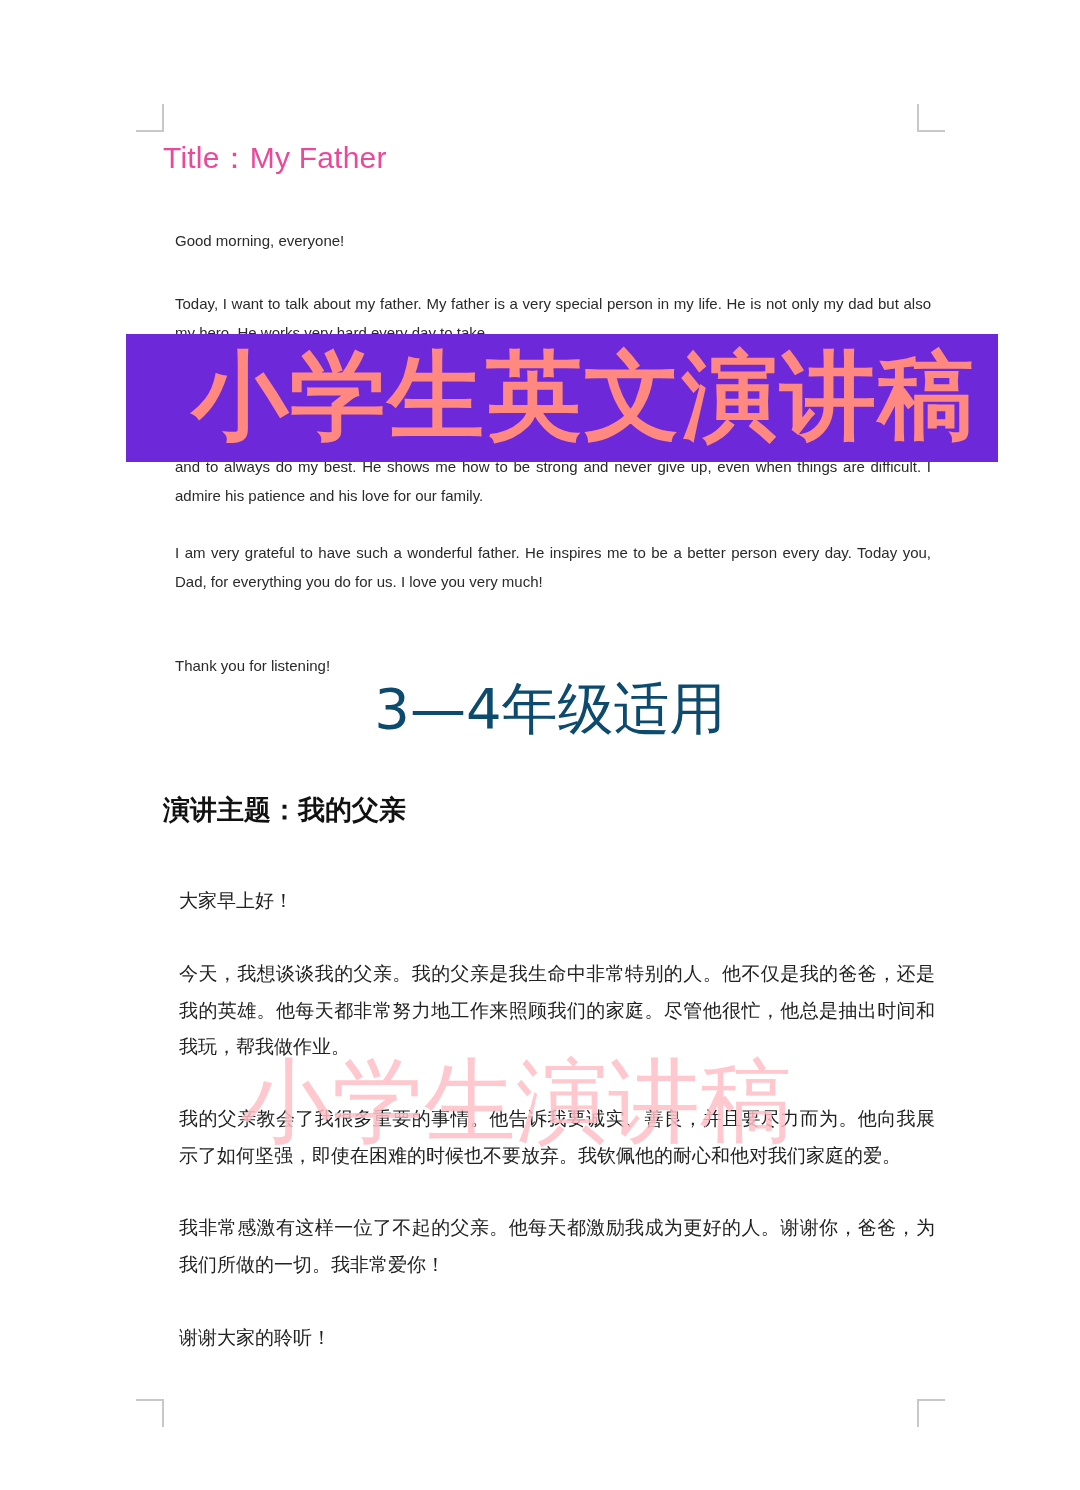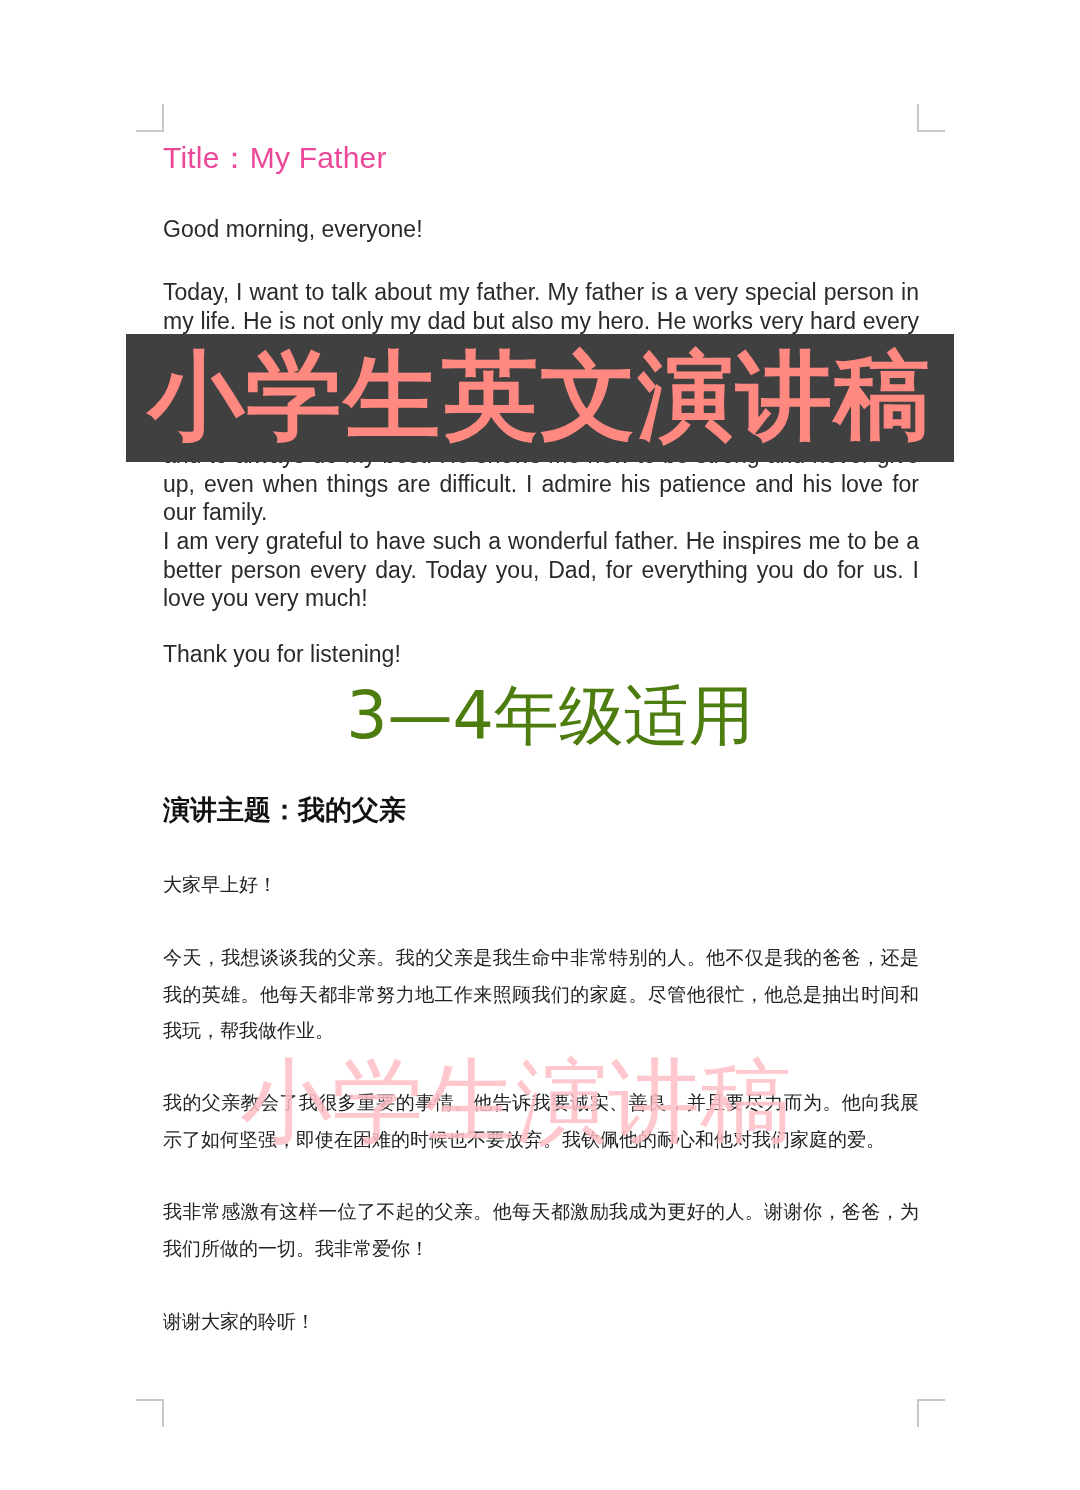--- a/index.html
+++ b/index.html
@@ -10,45 +10,46 @@
     color: #222222;
   }
   .corner { position: absolute; width: 26px; height: 26px; border-color: #c8c8c8; border-style: solid; border-width: 0; }
   .c-tl { left: 136px; top: 104px; border-right-width: 2px; border-bottom-width: 2px; }
   .c-tr { left: 917px; top: 104px; border-left-width: 2px; border-bottom-width: 2px; }
   .c-bl { left: 136px; top: 1399px; border-right-width: 2px; border-top-width: 2px; }
   .c-br { left: 917px; top: 1399px; border-left-width: 2px; border-top-width: 2px; }
 
   .page { position: absolute; left: 163px; top: 0; width: 756px; }
   .en-title { position: absolute; top: 138px; font-size: 30px; font-weight: 500; color: #ec4899; letter-spacing: 0.2px; white-space: nowrap; text-align: center; }
-  .en-p { position: absolute; font-size: 23px; line-height: 28.5px; color: #2a2a2a; text-align: justify; margin: 0; width: 756px; }
+  .en-p { position: absolute; font-size: 15px; line-height: 28.5px; color: #2a2a2a; text-align: justify; margin: 12px; width: 756px; }
   .p1 { top: 215px; }
   .p2 { top: 278px; }
   .p3 { top: 441px; }
   .p4 { top: 527px; }
   .p5 { top: 640px; }
 
   .zh-title { position: absolute; top: 792px; font-size: 27px; font-weight: bold; color: #111; white-space: nowrap; font-family: "DejaVu Sans", sans-serif; }
-  .zh-p { position: absolute; font-size: 19px; line-height: 36.5px; color: #222; margin: 0; width: 756px; text-align: justify; font-family: "DejaVu Sans", sans-serif; }
+  .zh-p { position: absolute; font-size: 19px; line-height: 36.5px; color: #222; margin: 16px; width: 756px; text-align: justify; font-family: "DejaVu Sans", sans-serif; }
   .z1 { top: 866px; }
   .z2 { top: 939px; }
   .z3 { top: 1084px; }
   .z4 { top: 1193px; }
   .z5 { top: 1303px; }
 
   .banner {
     position: absolute; left: 126px; top: 334px; width: 828px; height: 128px;
-    background: #404040; display: flex; align-items: center; justify-content: center;
+    background: #6d28d9; display: flex; align-items: center; justify-content: center;
     z-index: 5;
+    padding-left: 44px;
   }
   .banner-text { font-size: 96px; font-weight: bold; color: #ff8880; letter-spacing: 2px; white-space: nowrap; font-family: "DejaVu Sans", sans-serif; }
 
   .wm-grade {
     position: absolute; left: 250px; top: 672px; width: 600px; text-align: center;
-    font-size: 65px; color: #4d7c0f; white-space: nowrap; z-index: 4; font-family: "DejaVu Sans", sans-serif;
+    font-size: 56px; color: #0c4a6e; white-space: nowrap; z-index: 4; font-family: "DejaVu Sans", sans-serif;
   }
   .wm-speech {
     position: absolute; left: 240px; top: 1040px; width: 620px; 
     font-size: 92px; color: rgba(255, 190, 198, 0.85); white-space: nowrap; z-index: 4; font-family: "DejaVu Sans", sans-serif;
   }
 </style>
 </head>
 <body>
 
 <div class="corner c-tl"></div>

